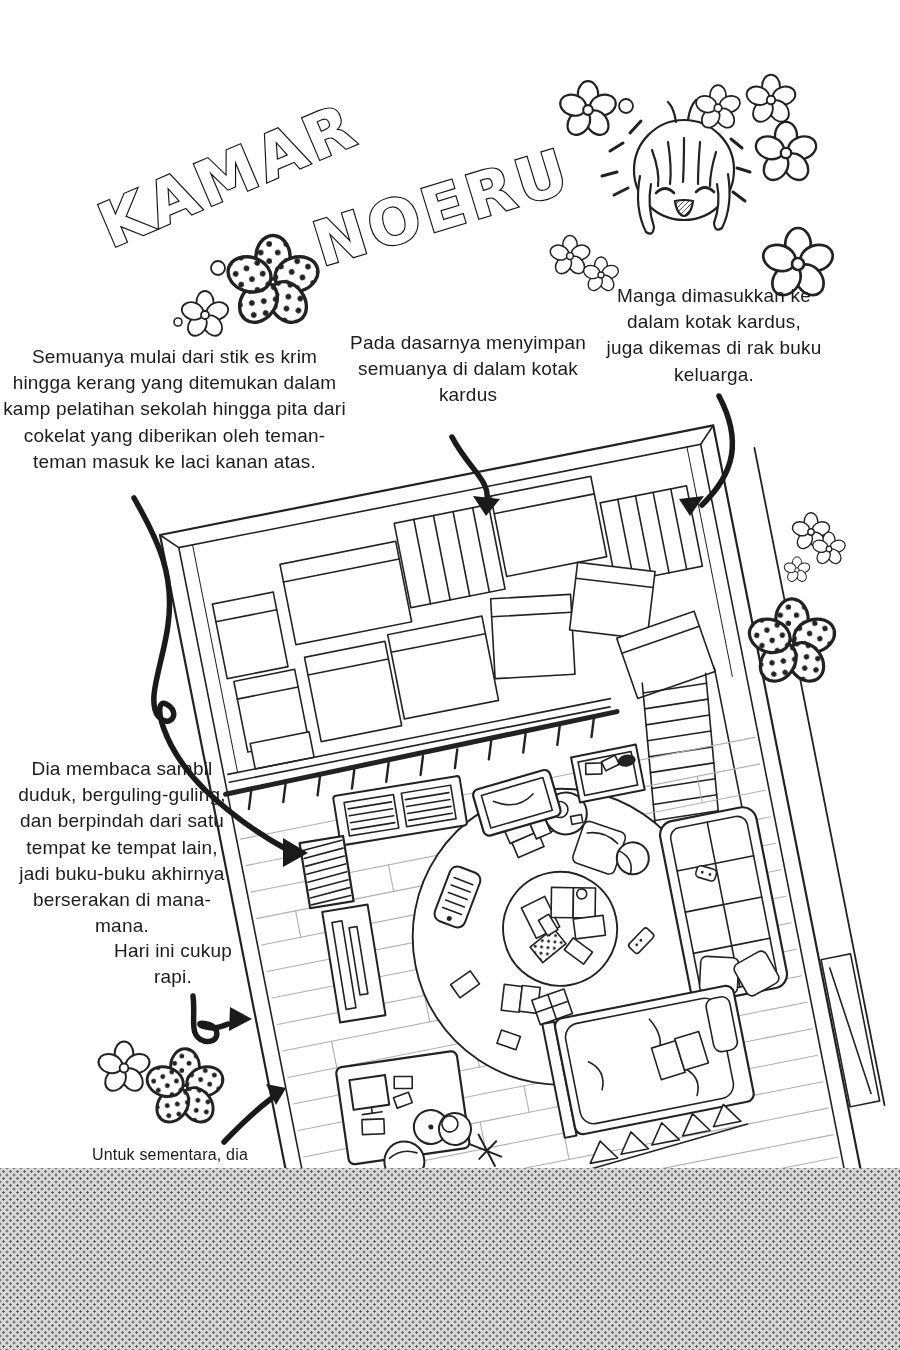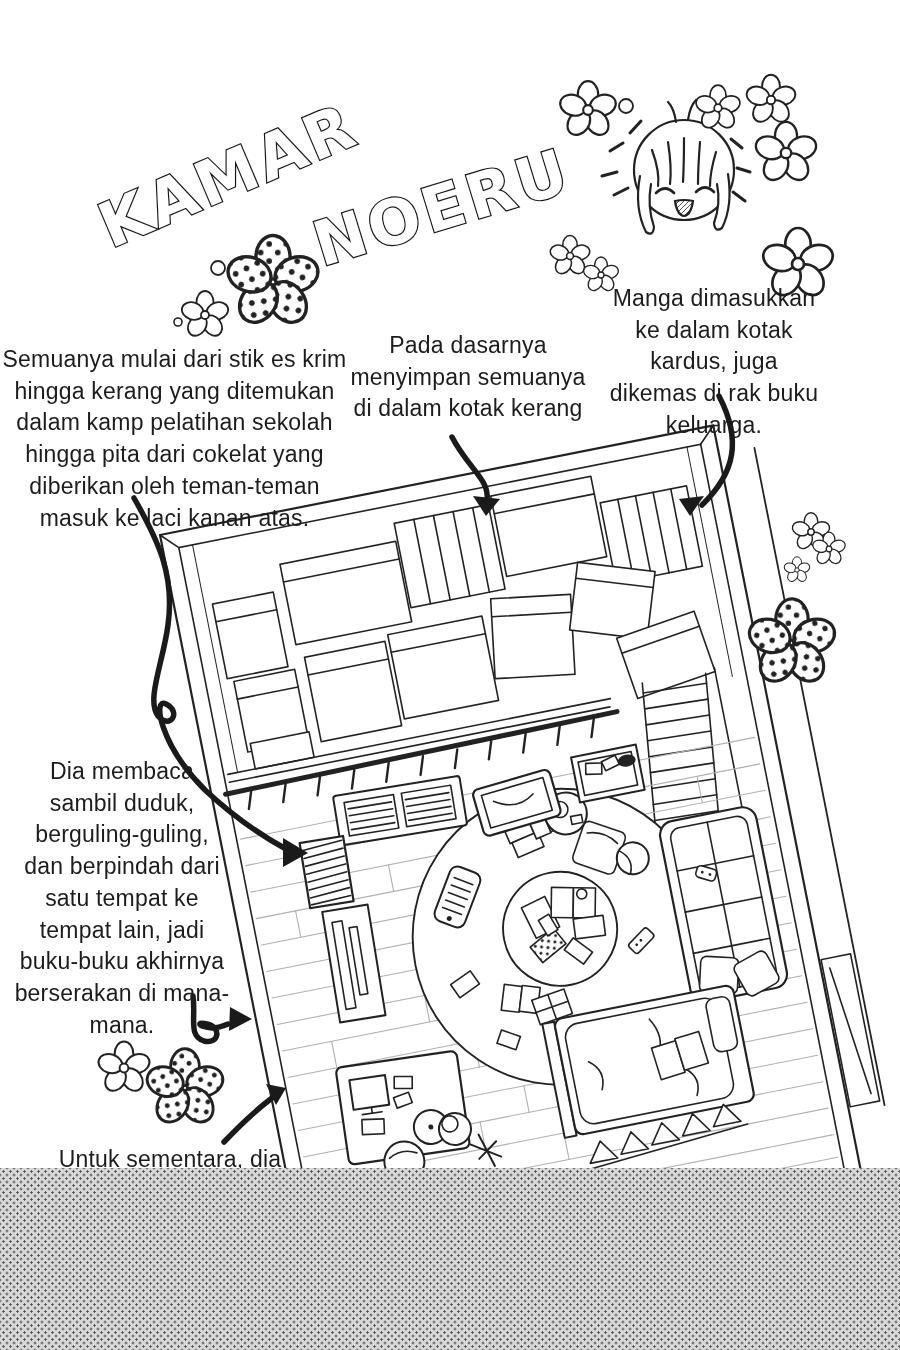--- a/index.html
+++ b/index.html
@@ -1,21 +1,21 @@
 <!DOCTYPE html>
 <html><head>
 <meta charset="utf-8">
 <style>
   html,body{margin:0;padding:0;background:#fff;}
   .page{position:relative;width:900px;height:1350px;background:#ffffff;overflow:hidden;
         font-family:"Liberation Sans",sans-serif;}
   .art{position:absolute;left:0;top:0;z-index:1;}
-  .note{position:absolute;text-align:center;color:#1c1c1c;font-size:23px;line-height:1.38;
+  .note{position:absolute;text-align:center;color:#1c1c1c;font-size:19px;line-height:1.38;
         letter-spacing:.2px;z-index:2;}
-  .note-bottom{font-size:23px;}
+  .note-bottom{font-size:16px;}
   .halftone{position:absolute;left:0;top:1168px;width:900px;height:182px;z-index:5;
         background-color:#d8d8d8;
         background-image:radial-gradient(circle,#4a4a4a 0.9px,transparent 1.4px),
                          radial-gradient(circle,#4a4a4a 0.9px,transparent 1.4px);
         background-size:7px 7px;background-position:0 0,3.5px 3.5px;}
 </style>
 </head>
 <body>
 
 <div class="page">
@@ -350,24 +350,25 @@
       <use href="#flowerO" transform="translate(829,549) scale(0.7)"></use>
       <use href="#flowerO" transform="translate(797,570) scale(0.55)"></use>
       <use href="#flowerD" transform="translate(792,643) scale(1.8)"></use>
       <use href="#flowerO" transform="translate(124,1068) scale(1.1)"></use>
       <use href="#flowerD" transform="translate(185,1088) scale(1.6)"></use>
     </g>
   </svg>
 
   <div class="note" style="left:2px;top:344px;width:345px;">Semuanya mulai dari stik es krim hingga kerang yang ditemukan dalam kamp pelatihan sekolah hingga pita dari cokelat yang diberikan oleh teman-teman masuk ke laci kanan atas.</div>
 
-  <div class="note" style="left:346px;top:330px;width:244px;">Pada dasarnya menyimpan semuanya di dalam kotak kerang</div>
+  <div class="note" style="left:346px;top:330px;width:244px;">Pada dasarnya menyimpan semuanya di dalam kotak kardus</div>
 
   <div class="note" style="left:606px;top:283px;width:216px;">Manga dimasukkan ke dalam kotak kardus, juga dikemas di rak buku keluarga.</div>
 
   <div class="note" style="left:14px;top:756px;width:216px;">Dia membaca sambil duduk, berguling-guling, dan berpindah dari satu tempat ke tempat lain, jadi buku-buku akhirnya berserakan di mana-mana.</div>
 
+  <div class="note" style="left:98px;top:938px;width:150px;">Hari ini cukup rapi.</div>
 
   <div class="note note-bottom" style="left:30px;top:1144px;width:280px;">Untuk sementara, dia</div>
 
   <div class="halftone"></div>
 
 </div>
 
 </body></html>

